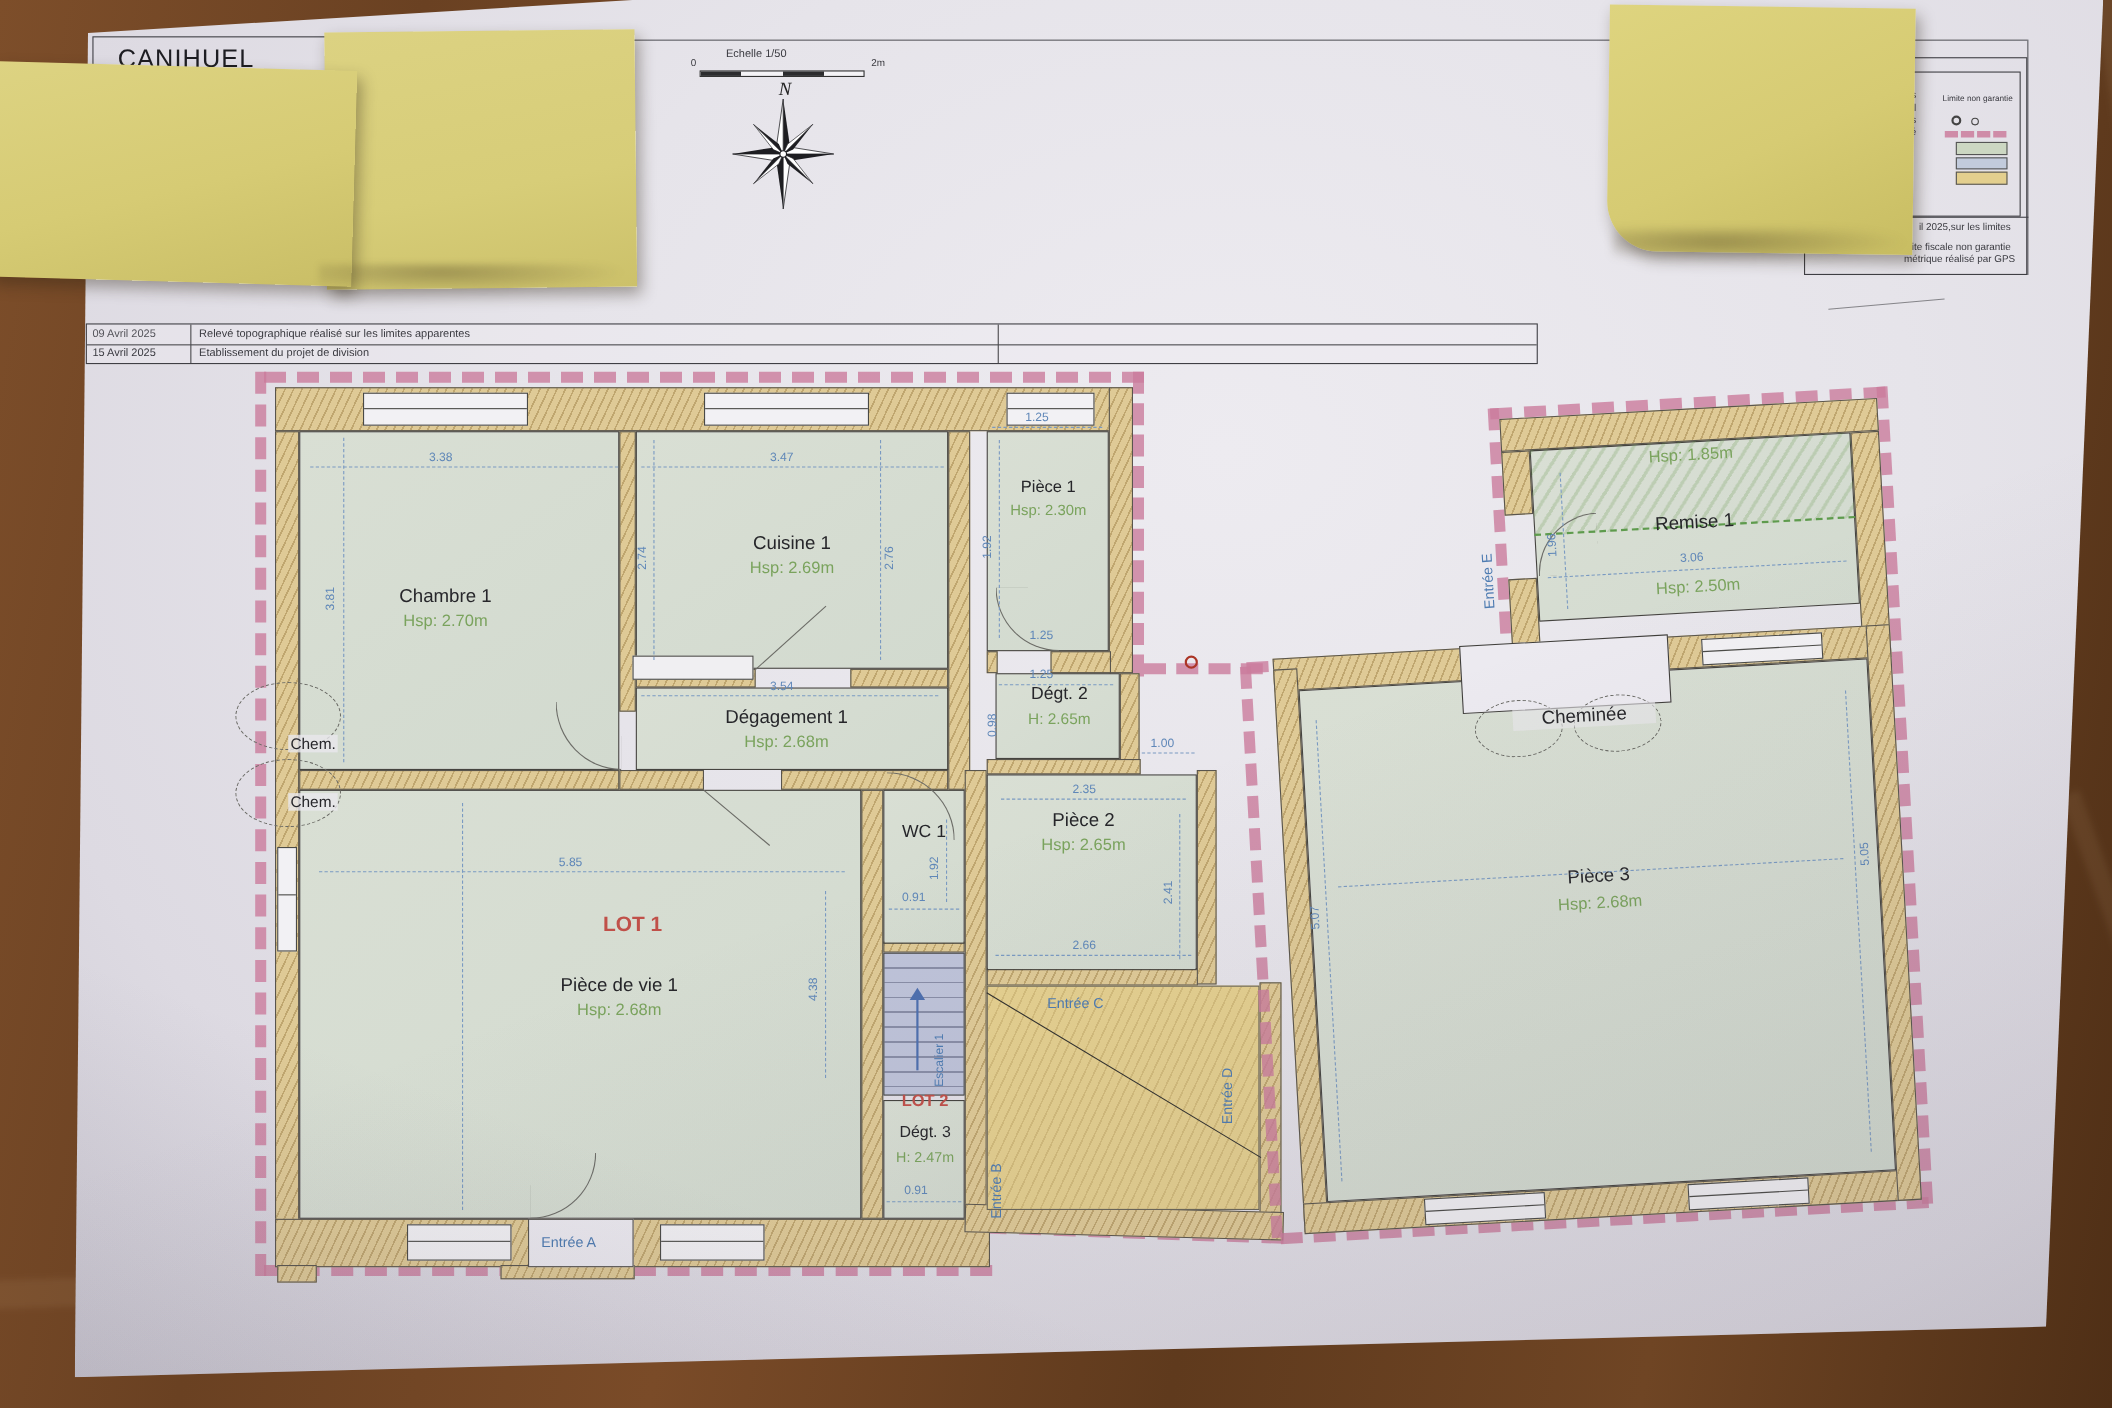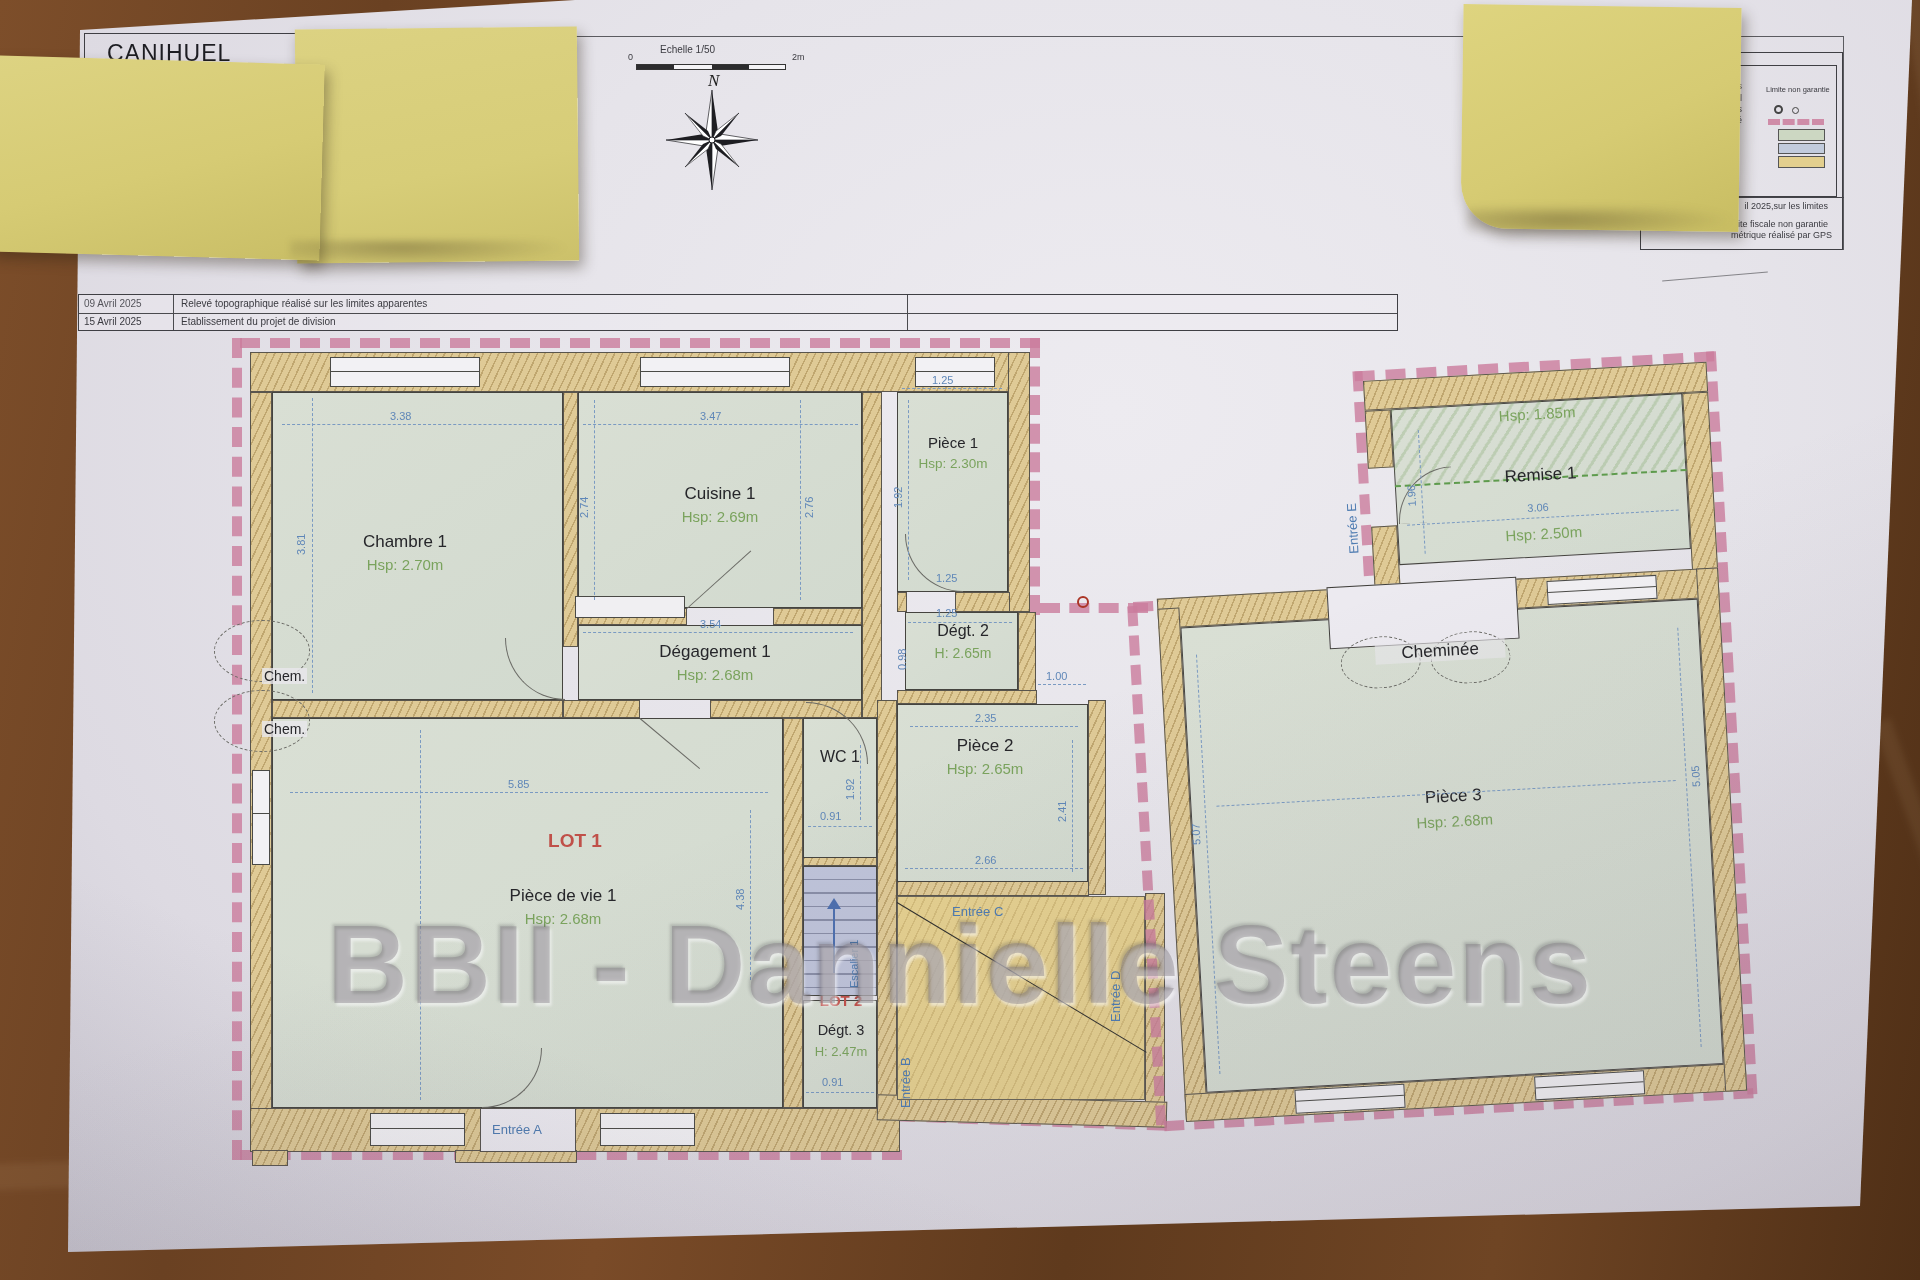--- a/index.html
+++ b/index.html
@@ -332,16 +332,15 @@
   </div>
 
   <div class="abs note" style="left:296px;top:28px;width:282px;height:234px;transform:rotate(-0.6deg);
        background:linear-gradient(170deg,#dcd282 0%,#d7cd78 60%,#ccc16a 100%);"></div>
   <div class="abs note" style="left:-8px;top:60px;width:330px;height:196px;transform:rotate(1.6deg);"></div>
   <div class="abs" style="left:290px;top:240px;width:280px;height:26px;background:radial-gradient(ellipse at 40% 30%,rgba(70,58,30,.35),rgba(70,58,30,0) 70%);filter:blur(3px);"></div>
   <div class="abs note" style="left:1462px;top:6px;width:278px;height:224px;transform:rotate(0.8deg);border-bottom-left-radius:46px;
        background:linear-gradient(155deg,#ded47f 0%,#d6cb73 55%,#c8bd62 100%);"></div>
   <div class="abs" style="left:1466px;top:208px;width:270px;height:30px;background:radial-gradient(ellipse at 35% 40%,rgba(70,58,30,.4),rgba(70,58,30,0) 70%);filter:blur(4px);"></div>
 
-  <div id="watermark" class="abs">BBII - Dannielle Steens</div>
 
   <div id="paper-shade" class="abs"></div>
 </div>
 
 </body></html>

